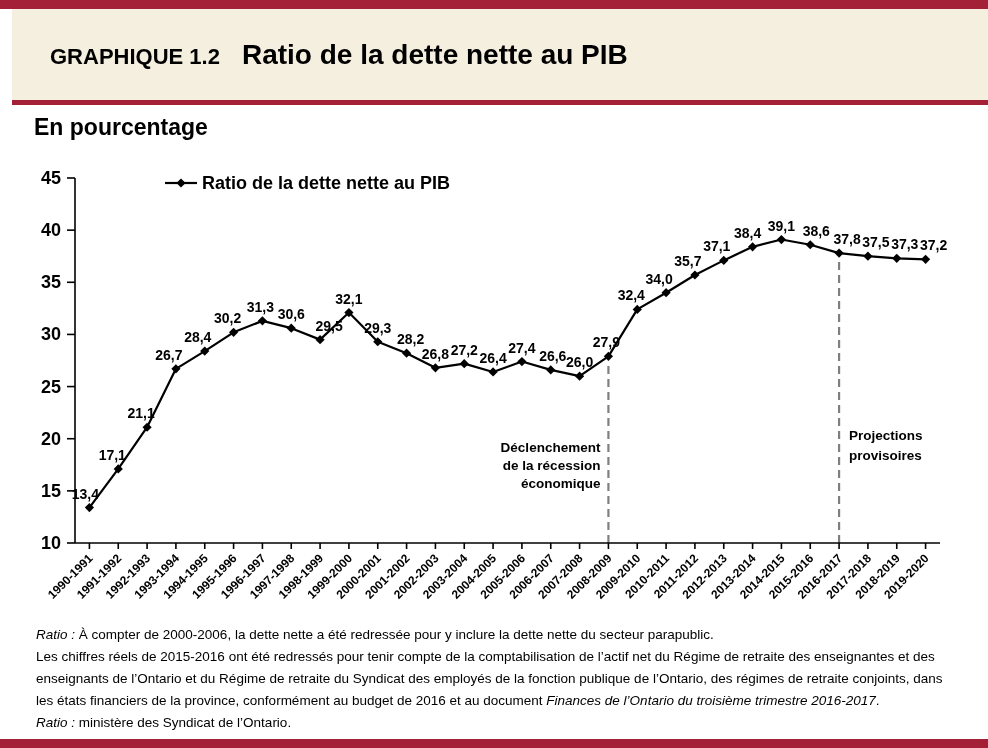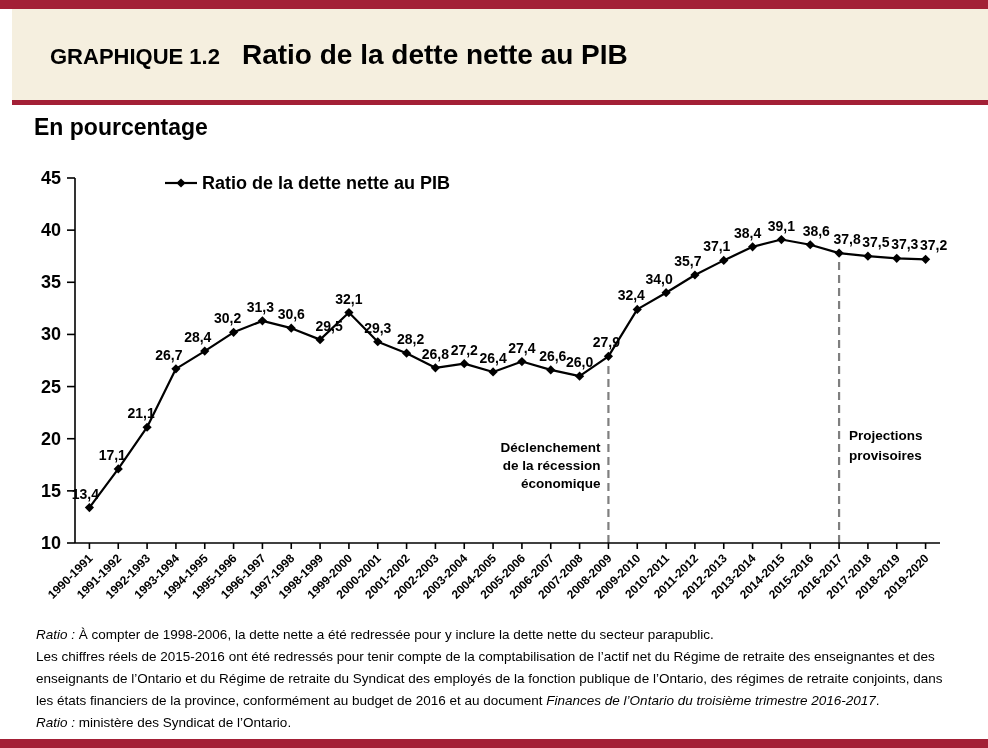--- a/index.html
+++ b/index.html
@@ -184,18 +184,18 @@
     <path d="M896.75 253.70000000000002 L901.35 258.3 L896.75 262.90000000000003 L892.15 258.3 Z" fill="#000000"></path>
     <text x="904.75" y="249.3" text-anchor="middle" class="dl">37,3</text>
     <path d="M925.5833333333333 254.7428571428571 L930.1833333333333 259.3428571428571 L925.5833333333333 263.9428571428571 L920.9833333333332 259.3428571428571 Z" fill="#000000"></path>
     <text x="933.5833333333333" y="250.3428571428571" text-anchor="middle" class="dl">37,2</text>
     <line x1="165" y1="183" x2="197" y2="183" stroke="#000000" stroke-width="2.2"></line>
     <path d="M181 178.4 L185.6 183 L181 187.6 L176.4 183 Z" fill="#000000"></path>
     <text x="202" y="189" class="lg">Ratio de la dette nette au PIB</text>
   </svg>
 
 <div class="notes">
-  <p><span class="it">Ratio :</span><span> À compter de 1998-2006, la dette nette a été redressée pour y inclure la dette nette du secteur parapublic.</span></p>
+  <p><span class="it">Ratio :</span><span> À compter de 2000-2006, la dette nette a été redressée pour y inclure la dette nette du secteur parapublic.</span></p>
   <p><span>Les chiffres réels de 2015-2016 ont été redressés pour tenir compte de la comptabilisation de l’actif net du Régime de retraite des enseignantes et des enseignants de l’Ontario et du Régime de retraite du Syndicat des employés de la fonction publique de l’Ontario, des régimes de retraite conjoints, dans les états financiers de la province, conformément au budget de 2016 et au document </span><span class="it">Finances de l’Ontario du troisième trimestre 2016-2017</span><span>.</span></p>
   <p><span class="it">Ratio :</span><span> ministère des Syndicat de l’Ontario.</span></p>
 </div>
 
 <div class="bottom-bar" style="background: rgb(163, 32, 54);"></div>
 
 </body></html>

